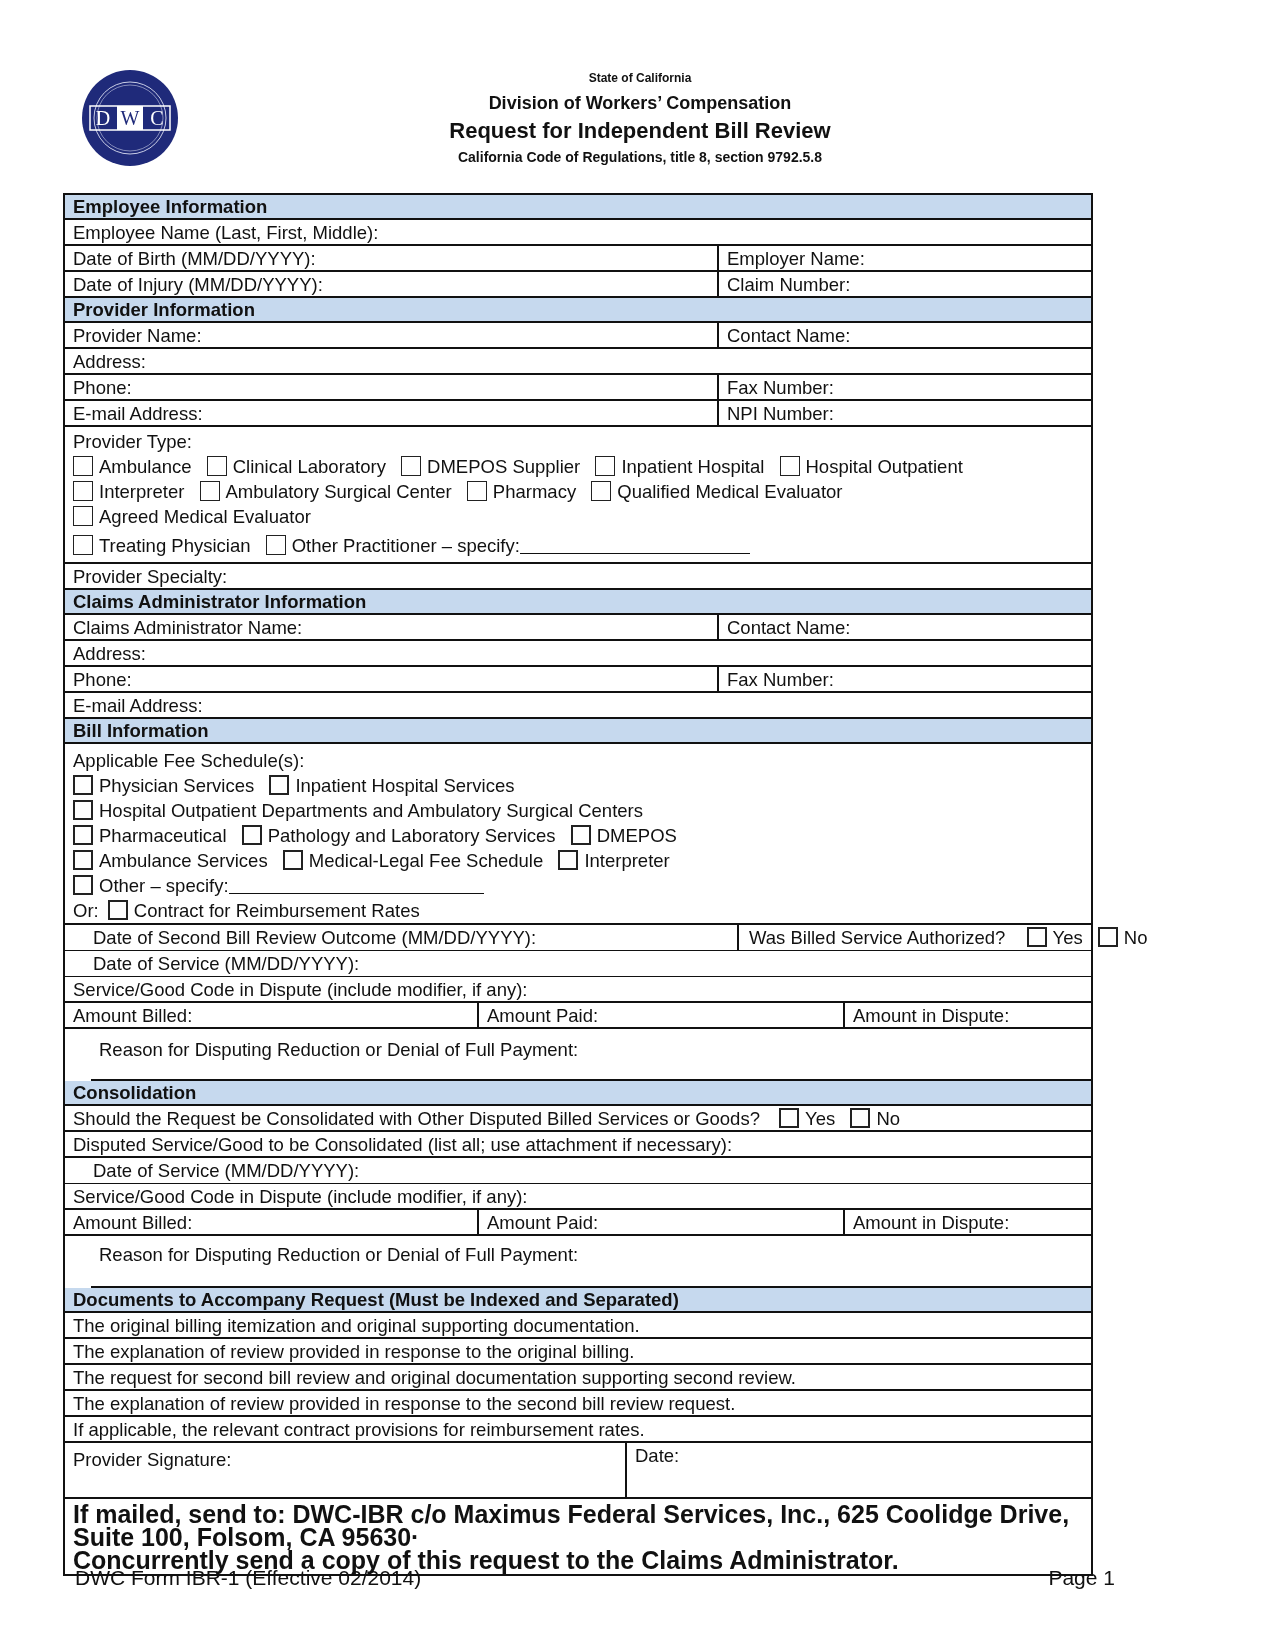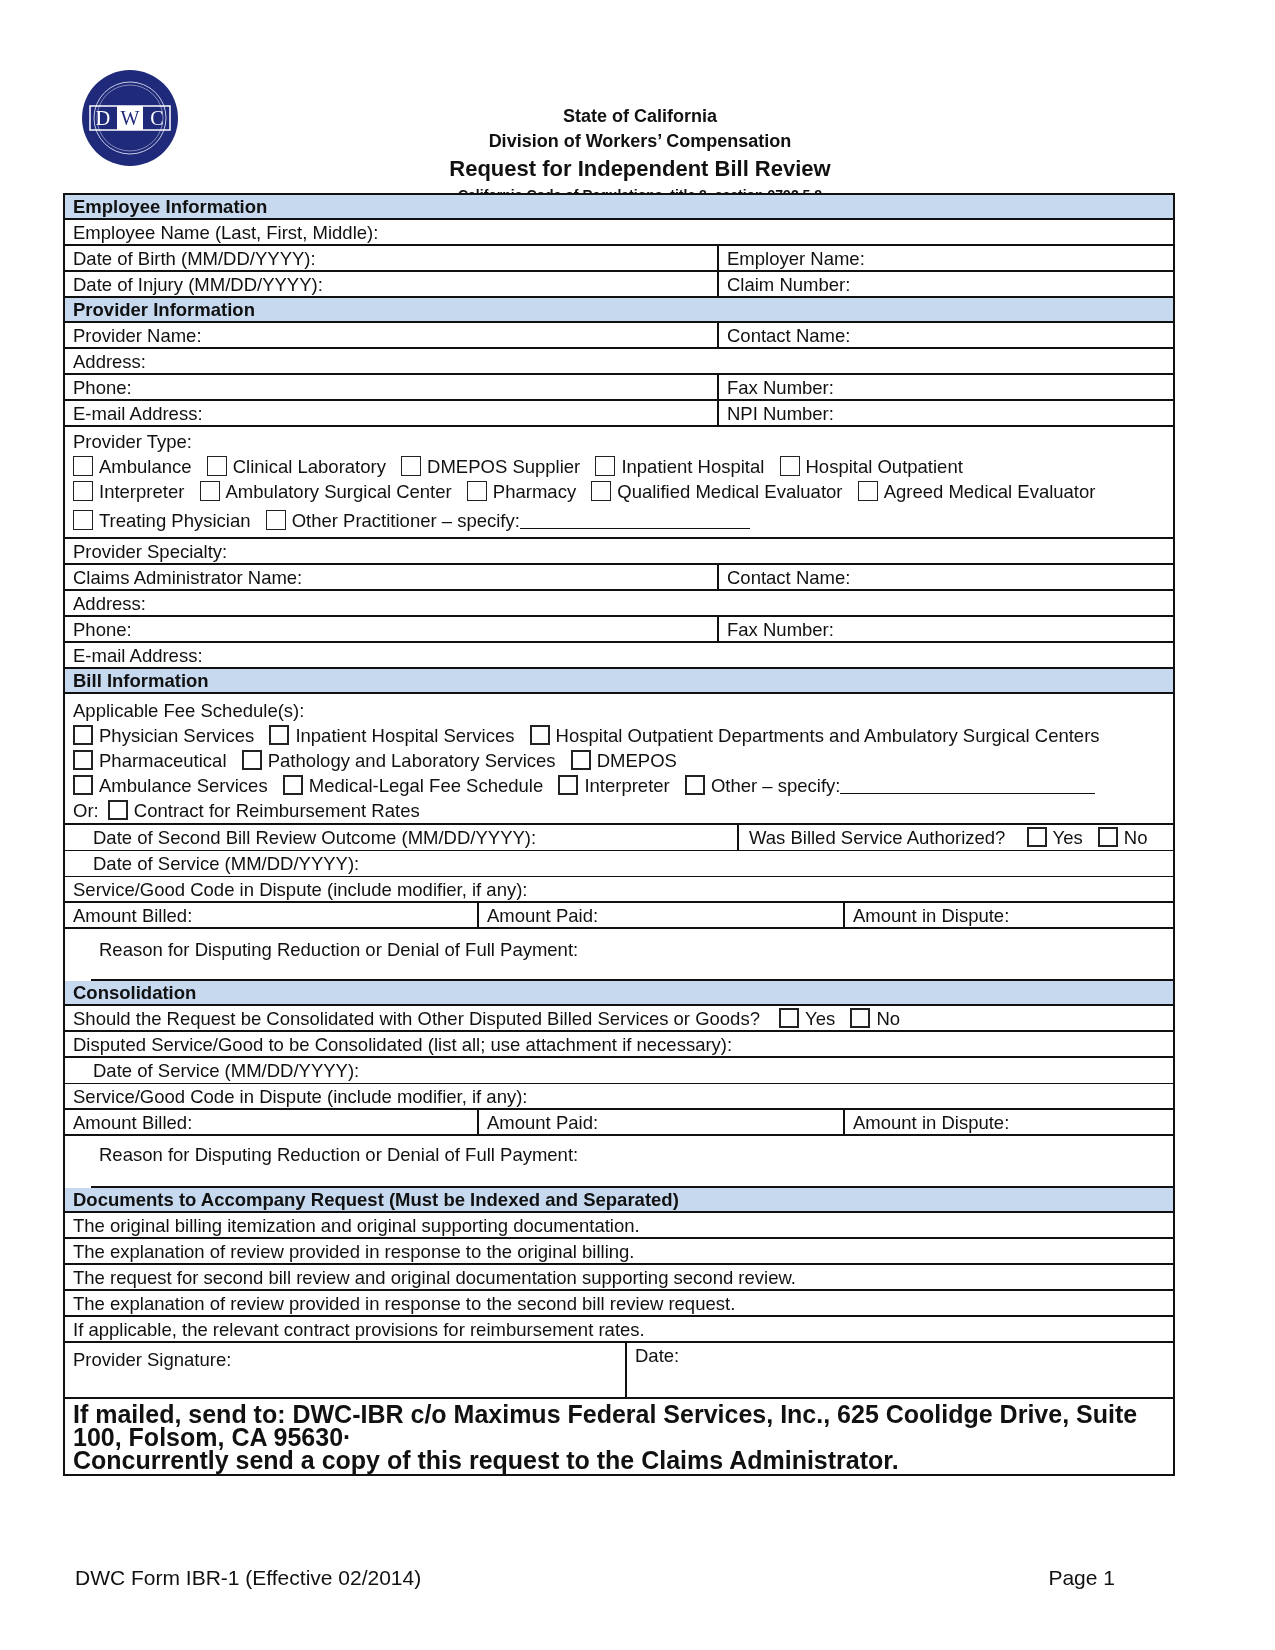--- a/index.html
+++ b/index.html
@@ -2,26 +2,26 @@
 <html><head>
 <meta charset="utf-8">
 <style>
   * { box-sizing: border-box; margin: 0; padding: 0; }
   html, body { width: 1275px; height: 1650px; background: #ffffff; }
   body { position: relative; font-family: "Liberation Sans", sans-serif; color: #111; }
 
   .logo { position: absolute; left: 80px; top: 68px; width: 100px; height: 100px; }
 
   .header { position: absolute; left: 380px; top: 66px; width: 520px; text-align: center; }
-  .header .l1 { font-size: 18px; font-weight: bold; line-height: 25px; margin-top: 38px; }
+  .header .l1 { font-size: 12px; font-weight: bold; line-height: 25px; }
   .header .l2 { font-size: 18px; font-weight: bold; line-height: 25px; }
   .header .l3 { font-size: 22px; font-weight: bold; line-height: 30px; }
   .header .l4 { font-size: 14px; font-weight: bold; line-height: 22px; }
 
-  .form { position: absolute; left: 63px; top: 193px; width: 1112px; border: 2px solid #111; }
+  .form { position: absolute; left: 63px; top: 193px; width: 1030px; border: 2px solid #111; }
   .row { display: flex; border-bottom: 2px solid #111; min-height: 26px; font-size: 18.5px; }
   .row:last-child { border-bottom: none; }
   .row.thin { border-bottom-width: 1px; padding-left: 20px; }
   .cell { padding: 2px 8px 0 8px; line-height: 22px; flex: 1; }
   .cell.split { border-left: 2px solid #111; }
   .w-l { flex: 0 0 652px; }
   .w-r { flex: 1; }
   .section { background: #c6d9ee; font-weight: bold; font-size: 18.5px; line-height: 22px; padding: 1px 8px 0 8px; border-bottom: 2px solid #111; }
   .tall { min-height: 52px; margin-left: 26px; }
   .cb { display: inline-block; width: 20px; height: 20px; border: 1.5px solid #222; vertical-align: -3px; margin-right: 6px; background: #fff; }
@@ -107,20 +107,21 @@
       <span class="line" style="margin-top:4px;">
         <span class="opt"><span class="cb"></span><span>Treating Physician</span></span>
         <span class="opt"><span class="cb"></span><span>Other Practitioner – specify:</span><span class="blank" style="width:230px;"></span></span>
       </span>
     </div>
   </div>
   <div class="row">
     <div class="cell">Provider Specialty:</div>
   </div>
 
+  <div class="section">Claims Administrator Information</div>
   <div class="row">
     <div class="cell w-l">Claims Administrator Name:</div>
     <div class="cell w-r split">Contact Name:</div>
   </div>
   <div class="row">
     <div class="cell">Address:</div>
   </div>
   <div class="row">
     <div class="cell w-l">Phone:</div>
     <div class="cell w-r split">Fax Number:</div>

